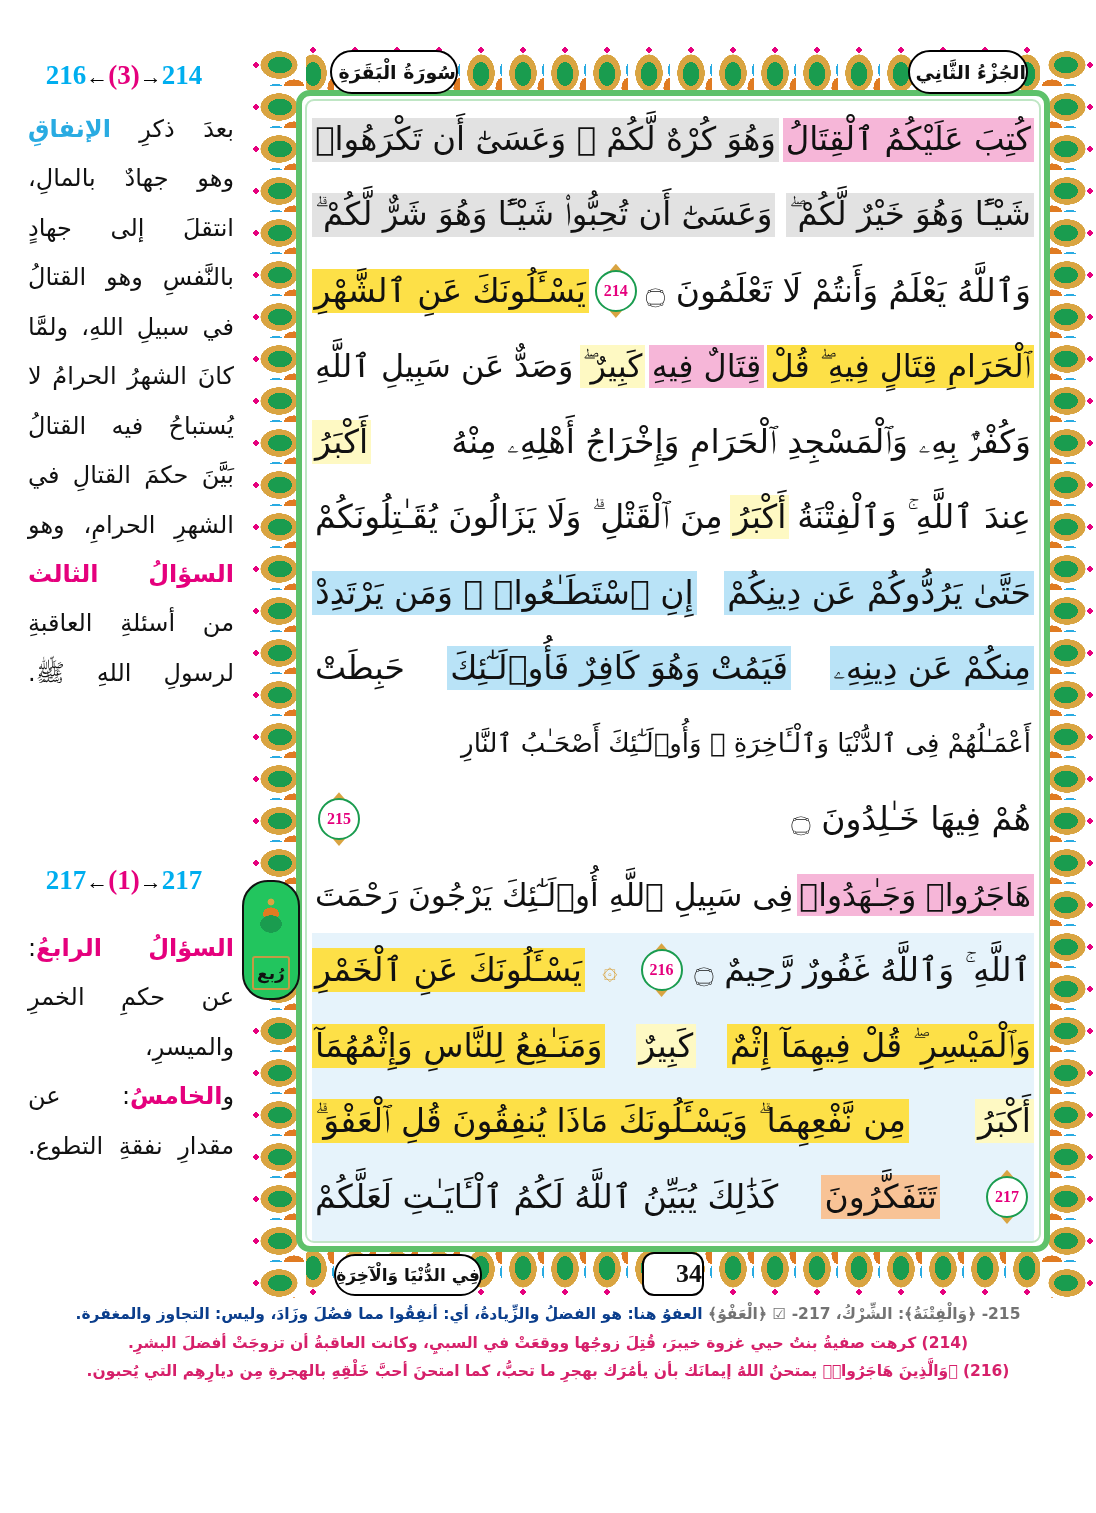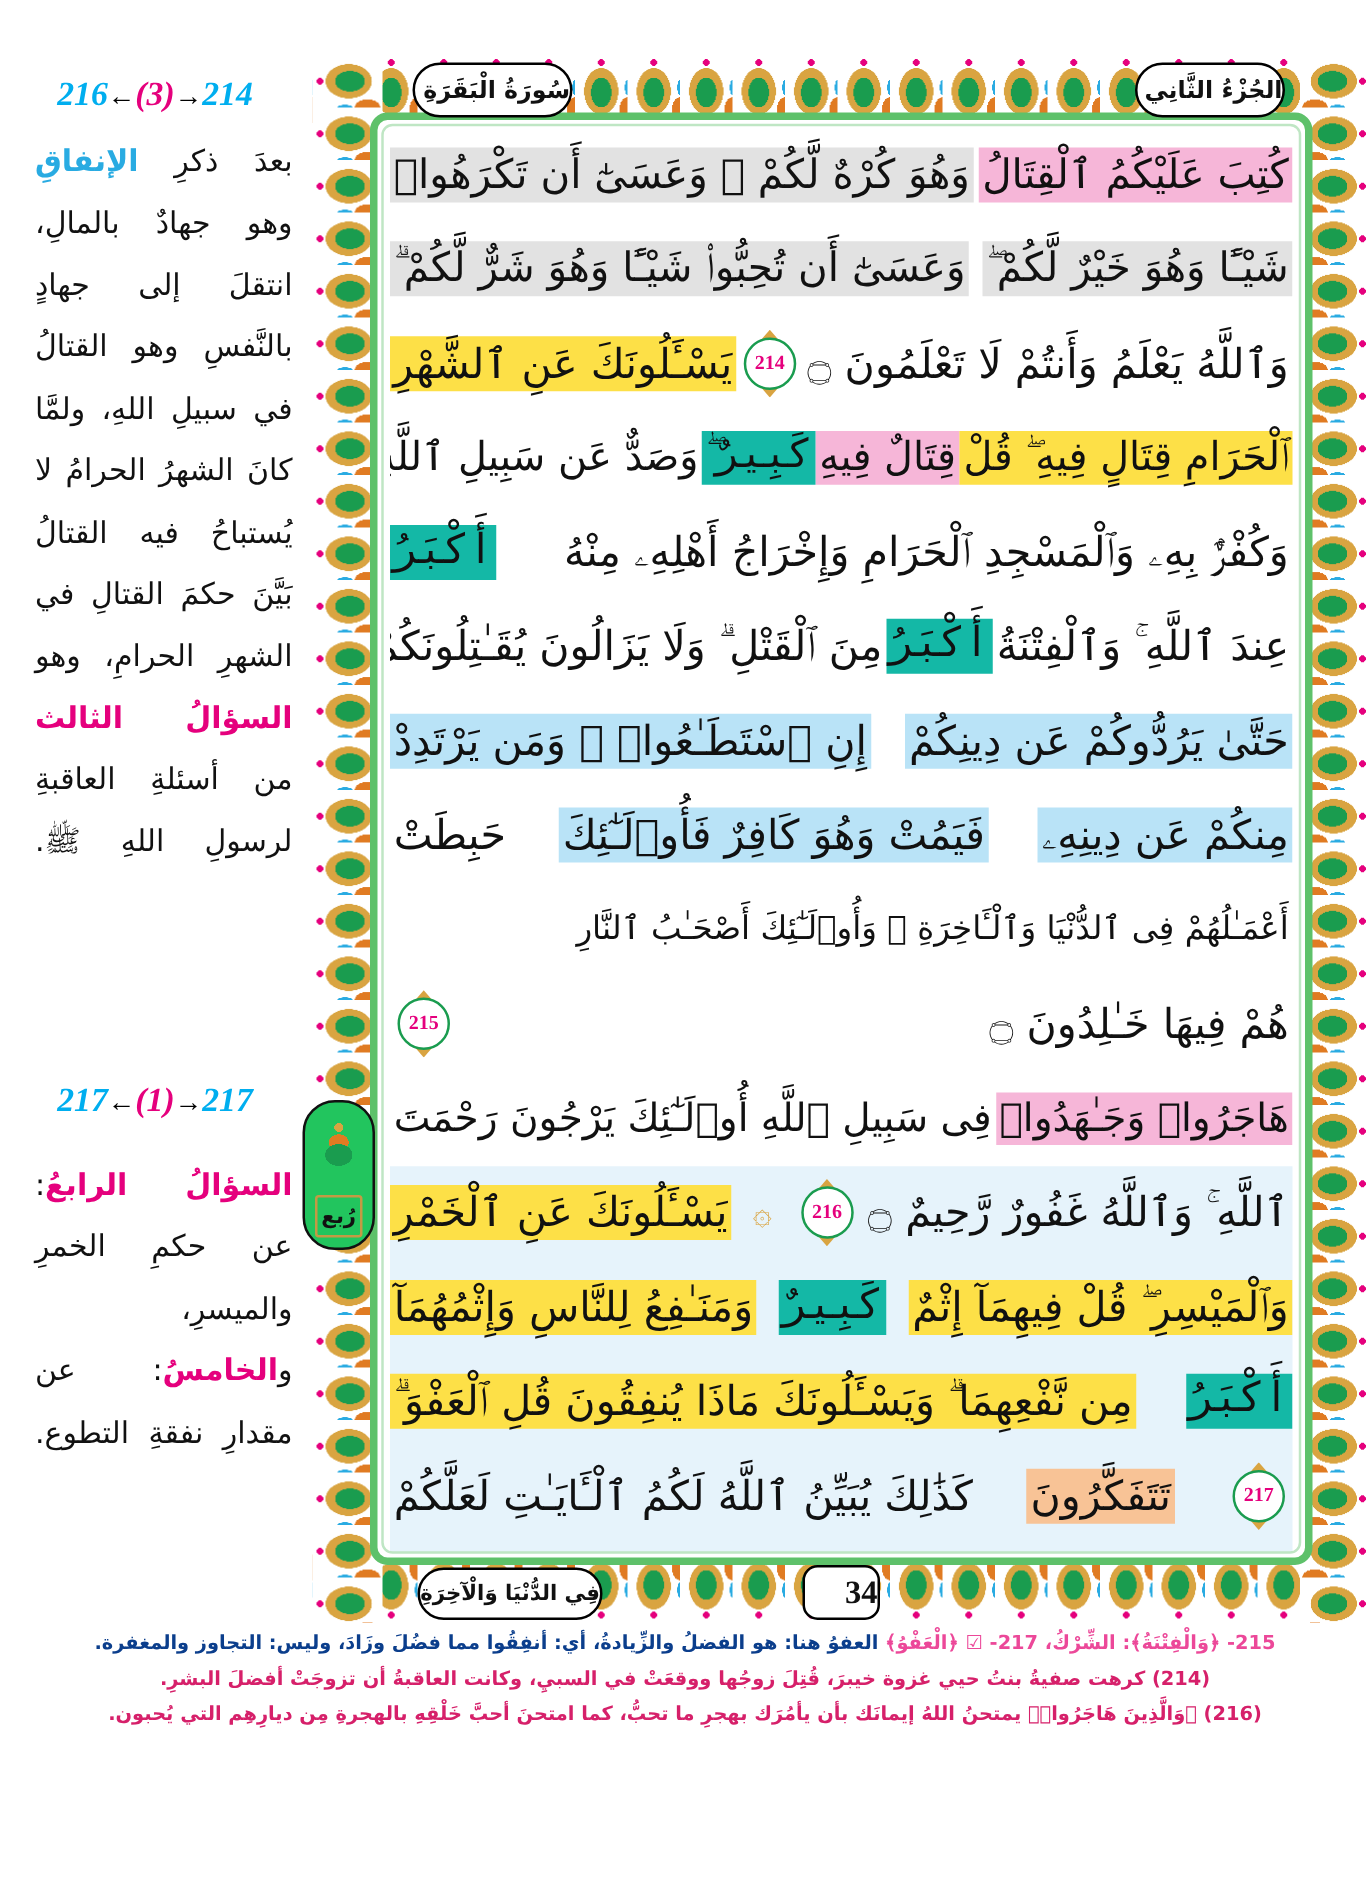--- a/index.html
+++ b/index.html
@@ -16,21 +16,20 @@
   #left-column{
     position:absolute; left:0; top:60px;
     width:248px; height:1190px;
     direction:rtl; text-align:center;
   }
   .pager{
     font-family:"Liberation Serif", serif;
     font-weight:bold; font-size:27px;
     direction:ltr; letter-spacing:0px;
     white-space:nowrap;
-    font-style:italic;
   }
   .pager .num{ color:#00aeef; }
   .pager .mid{ color:#e5007d; }
   .pager .arrow{ color:#000; font-size:22px; }
   .commentary{
     font-family:"DejaVu Sans", sans-serif;
     font-size:24px; line-height:2.06;
     color:#111; direction:rtl; text-align:justify;
     text-align-last:justify;
     padding:0 14px 0 28px;
@@ -155,21 +154,21 @@
     font-family:"DejaVu Sans", serif;
     font-size:33px;
     line-height:1.22;
     color:#111;
     padding:2px 3px;
     letter-spacing:0px;
   }
   .hl-pink   { background:#f6b6d8; }
   .hl-gray   { background:#e2e2e2; }
   .hl-green  { background:#fde047; }
-  .hl-yellow { background:#14b8a6;font-family:Liberation Mono, monospace; }
+  .hl-yellow { background:#fef9c3; }
   .hl-blue   { background:#b9e3f7; }
   .hl-orange { background:#f8c396; }
   .hl-none   { background:transparent; }
 
   
   .ayah-mark{
     display:inline-flex; align-items:center; justify-content:center;
     width:46px; height:46px; margin:0 4px;
     position:relative; flex:none;
   }
@@ -202,21 +201,21 @@
     position:absolute; left:0; right:0; top:1300px;
     direction:rtl; text-align:center;
     font-family:"DejaVu Sans", sans-serif;
     padding:0 14px;
   }
   .fn{
     font-size:15.5px; line-height:1.85; font-weight:bold;
     white-space:nowrap;
   }
   #footnote-1{ color:#0b3e8c; }
-  #footnote-1 .fn-red{ color:#ec4899; }
+  #footnote-1 .fn-red{ color:#737373; }
   #footnote-2, #footnote-3{ color:#d6206a; }
 </style>
 </head>
 <body>
 
 <div id="left-column">
   <div class="pager" id="pager-top">
     <span class="num">216</span><span class="arrow">←</span><span class="mid">(3)</span><span class="arrow">→</span><span class="num">214</span>
   </div>
   <div class="commentary" id="commentary-top"><span>بعدَ ذكرِ </span><span class="cm-blue">الإنفاقِ</span><span> وهو جهادٌ بالمالِ، انتقلَ إلى جهادٍ بالنَّفسِ وهو القتالُ في سبيلِ اللهِ، ولمَّا كانَ الشهرُ الحرامُ لا يُستباحُ فيه القتالُ بَيَّنَ حكمَ القتالِ في الشهرِ الحرامِ، وهو </span><span class="cm-pink">السؤالُ الثالث</span><span> من أسئلةِ العاقبةِ لرسولِ اللهِ ﷺ.</span></div>

